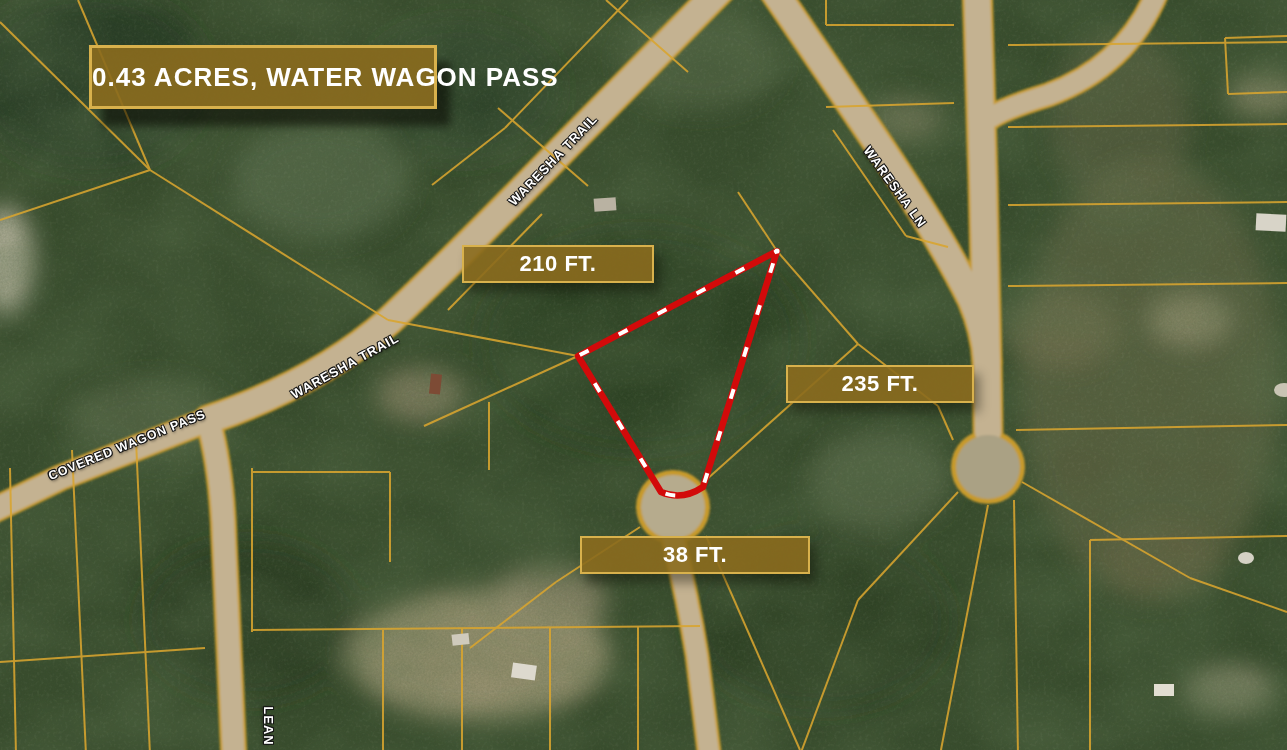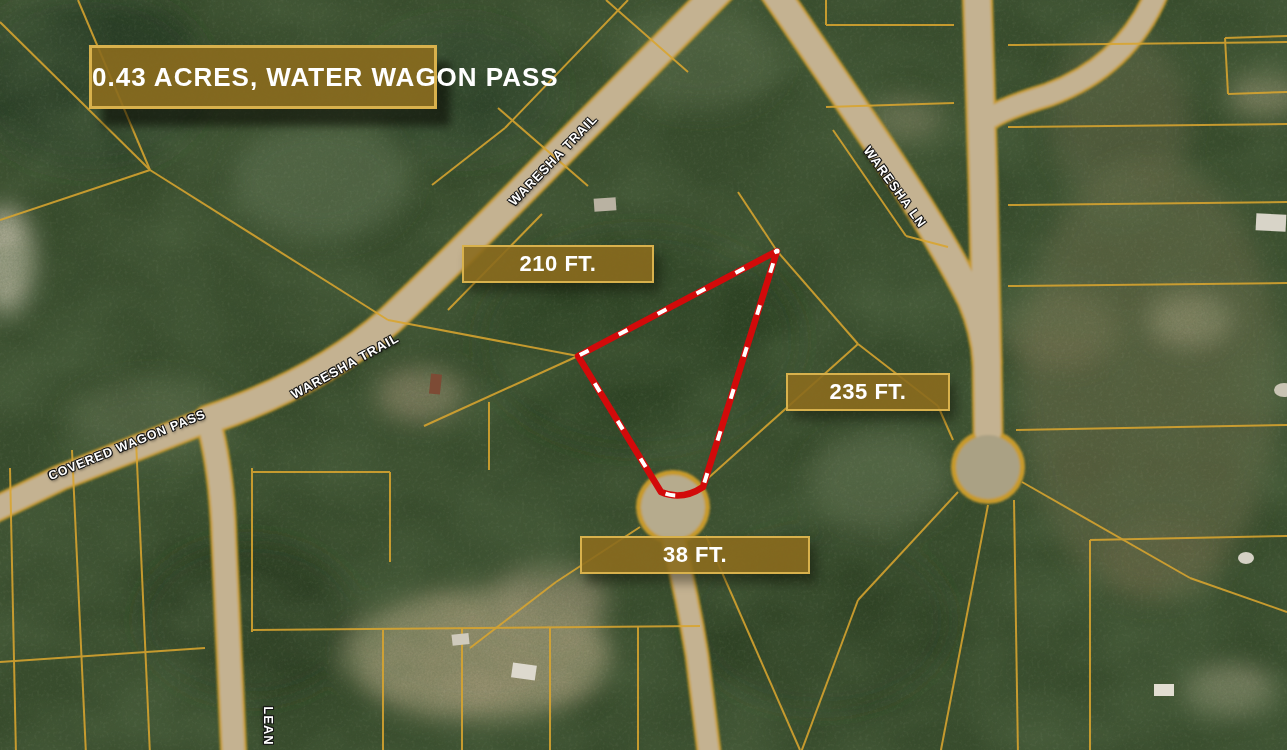--- a/index.html
+++ b/index.html
@@ -26,21 +26,21 @@
   .badge.title{
     left:48px;top:45px;width:348px;height:64px;
     border-width:3px;
     line-height:58px;
     font-size:26px;letter-spacing:1px;
     box-shadow:13px 17px 8px rgba(8,8,2,0.55);
     margin-left:41px;
   }
   .badge.meas{height:38px;line-height:34px;font-size:22px;letter-spacing:0.5px;}
   .badge.m210{left:462px;top:245px;width:192px;text-align:center;}
-  .badge.m235{left:786px;top:373px;width:164px;}
+  .badge.m235{left:786px;top:365px;width:188px;}
   .badge.m148{left:381px;top:430px;width:191px;}
   .badge.m38 {left:580px;top:536px;width:230px;}
 
   
   .street{
     position:absolute;
     color:#fff;
     font-weight:bold;
     font-size:13px;
     letter-spacing:1px;

